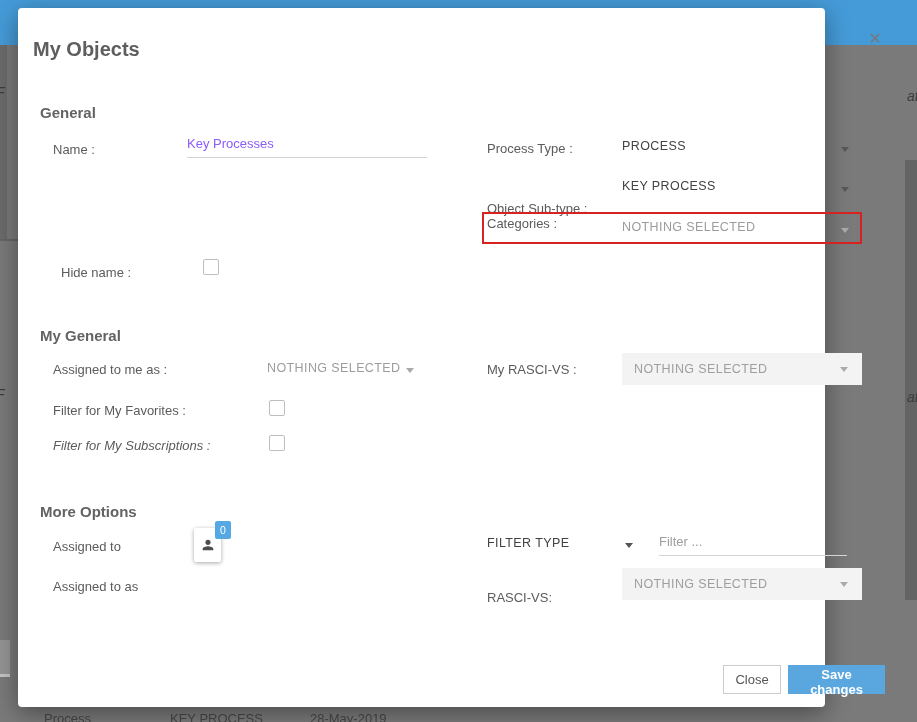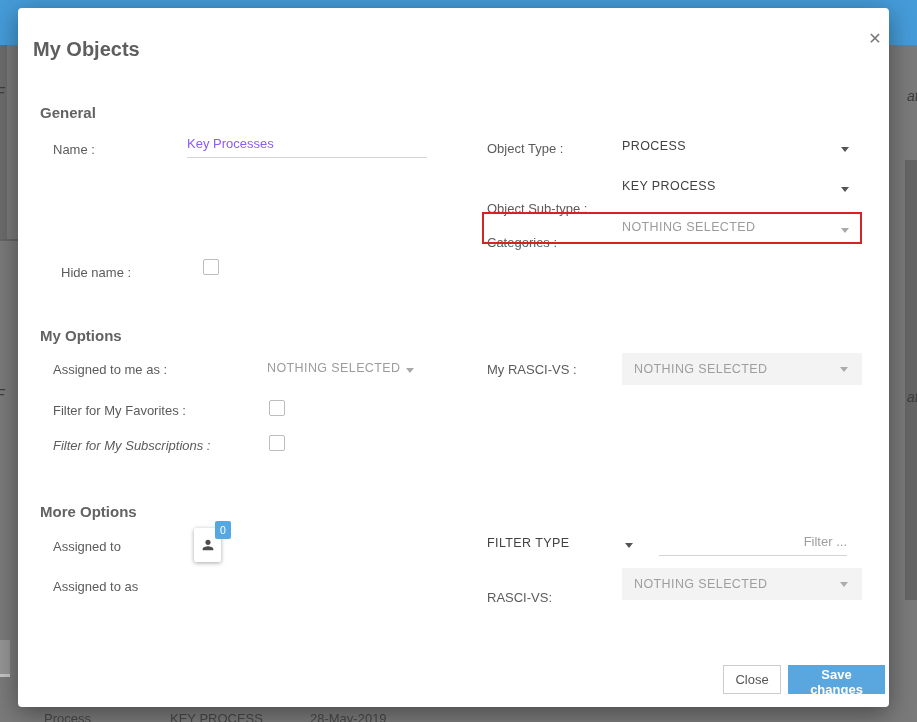--- a/index.html
+++ b/index.html
@@ -12,21 +12,21 @@
   .bg-hline-left{position:absolute;left:0;top:239px;width:18px;height:2px;background:#656565;}
   .bg-hline-right{position:absolute;left:905px;top:239px;width:12px;height:2px;background:#656565;}
   .bg-scroll{position:absolute;left:905px;top:160px;width:12px;height:440px;background:#646464;}
   .bg-bl-block{position:absolute;left:0;top:640px;width:10px;height:34px;background:#949494;}
   .bg-bl-line{position:absolute;left:0;top:674px;width:10px;height:3px;background:#c4c4c4;}
   .bg-partial{position:absolute;font-style:italic;color:#3d3d3d;font-size:14px;white-space:nowrap;}
   .bg-bottomrow{position:absolute;left:0;top:711px;width:917px;height:11px;color:#474747;font-size:13px;}
   .bg-bottomrow span{position:absolute;top:0;white-space:nowrap;}
 
   
-  .modal{position:absolute;left:18px;top:8px;width:871px;height:699px;background:#fff;border-radius:4px;
+  .modal{position:absolute;left:18px;top:8px;width:807px;height:699px;background:#fff;border-radius:4px;
          box-shadow:0 6px 24px rgba(0,0,0,.4);}
   .modal *{box-sizing:border-box;}
   .m-title{position:absolute;left:15px;top:30px;font-size:20px;font-weight:700;color:#5e5e5e;}
   .m-close{position:absolute;left:846px;top:20px;width:22px;height:22px;color:#787878;font-size:16px;
            line-height:22px;text-align:center;cursor:pointer;}
   .heading{position:absolute;font-size:15px;font-weight:700;color:#636363;}
   .label{position:absolute;font-size:13px;color:#5b5b5b;white-space:nowrap;}
   .val-dark{position:absolute;font-size:12.5px;color:#424242;letter-spacing:.4px;white-space:nowrap;}
   .val-muted{position:absolute;font-size:12.5px;color:#9c9c9c;letter-spacing:.4px;white-space:nowrap;}
   .caret{position:absolute;width:0;height:0;border-left:4.5px solid transparent;border-right:4.5px solid transparent;
@@ -80,37 +80,37 @@
   <div class="modal">
 
     <div class="m-title">My Objects</div>
     <div class="m-close">✕</div>
 
     <div class="heading" style="left:22px;top:96px;">General</div>
 
     <div class="label" style="left:35px;top:134px;">Name :</div>
     <input class="line-input" style="left: 169px; top: 128px; width: 240px;" value="Key Processes">
 
-    <div class="label" style="left:469px;top:133px;">Object Type :</div>
+    <div class="label" style="left:469px;top:133px;">Process Type :</div>
     <div class="val-dark" style="left:604px;top:131px;">PROCESS</div>
     <span class="caret" style="left:823px;top:139px;"></span>
 
     <div class="label" style="left:469px;top:173px;margin-top:20px;">Object Sub-type :</div>
     <div class="val-dark" style="left:604px;top:171px;">KEY PROCESS</div>
     <span class="caret" style="left:823px;top:179px;"></span>
 
-    <div class="label" style="left:469px;top:227px;">Categories :</div>
+    <div class="label" style="left:469px;top:208px;">Categories :</div>
     <div class="val-muted" style="left:604px;top:212px;">NOTHING SELECTED</div>
     <span class="caret muted" style="left:823px;top:220px;"></span>
     <div class="red-box"></div>
 
     <div class="label" style="left:43px;top:257px;">Hide name :</div>
     <div class="checkbox" style="left:185px;top:251px;"></div>
 
-    <div class="heading" style="left:22px;top:319px;">My Options</div>
+    <div class="heading" style="left:22px;top:319px;">My General</div>
 
     <div class="label" style="left:35px;top:354px;">Assigned to me as :</div>
     <div class="val-muted" style="left:249px;top:353px;">NOTHING SELECTED</div>
     <span class="caret muted" style="left:388px;top:360px;"></span>
 
     <div class="label" style="left:469px;top:354px;">My RASCI-VS :</div>
     <div class="dselect" style="left:604px;top:345px;">
       <span class="dval">NOTHING SELECTED</span>
       <span class="dcaret"></span>
     </div>
@@ -128,21 +128,21 @@
       <span style="display:flex;">
         <svg width="16" height="16" viewBox="0 0 24 24">
           <path fill="#4d4d4d" d="M12 12c2.21 0 4-1.79 4-4s-1.79-4-4-4-4 1.79-4 4 1.79 4 4 4zm0 2c-2.67 0-8 1.34-8 4v2h16v-2c0-2.66-5.33-4-8-4z"></path>
         </svg>
       </span>
     </div>
     <div class="badge">0</div>
 
     <div class="val-dark" style="left:469px;top:528px;">FILTER TYPE</div>
     <span class="caret" style="left:607px;top:535px;"></span>
-    <input class="line-input" style="left: 641px; top: 526px; width: 188px; text-align: right;" placeholder="Filter ...">
+    <input class="line-input" style="left: 641px; top: 526px; width: 188px;" placeholder="Filter ...">
 
     <div class="label" style="left:35px;top:571px;">Assigned to as</div>
 
     <div class="label" style="left:469px;top:582px;">RASCI-VS:</div>
     <div class="dselect" style="left:604px;top:560px;">
       <span class="dval">NOTHING SELECTED</span>
       <span class="dcaret"></span>
     </div>
 
     <button class="btn btn-close">Close</button>

